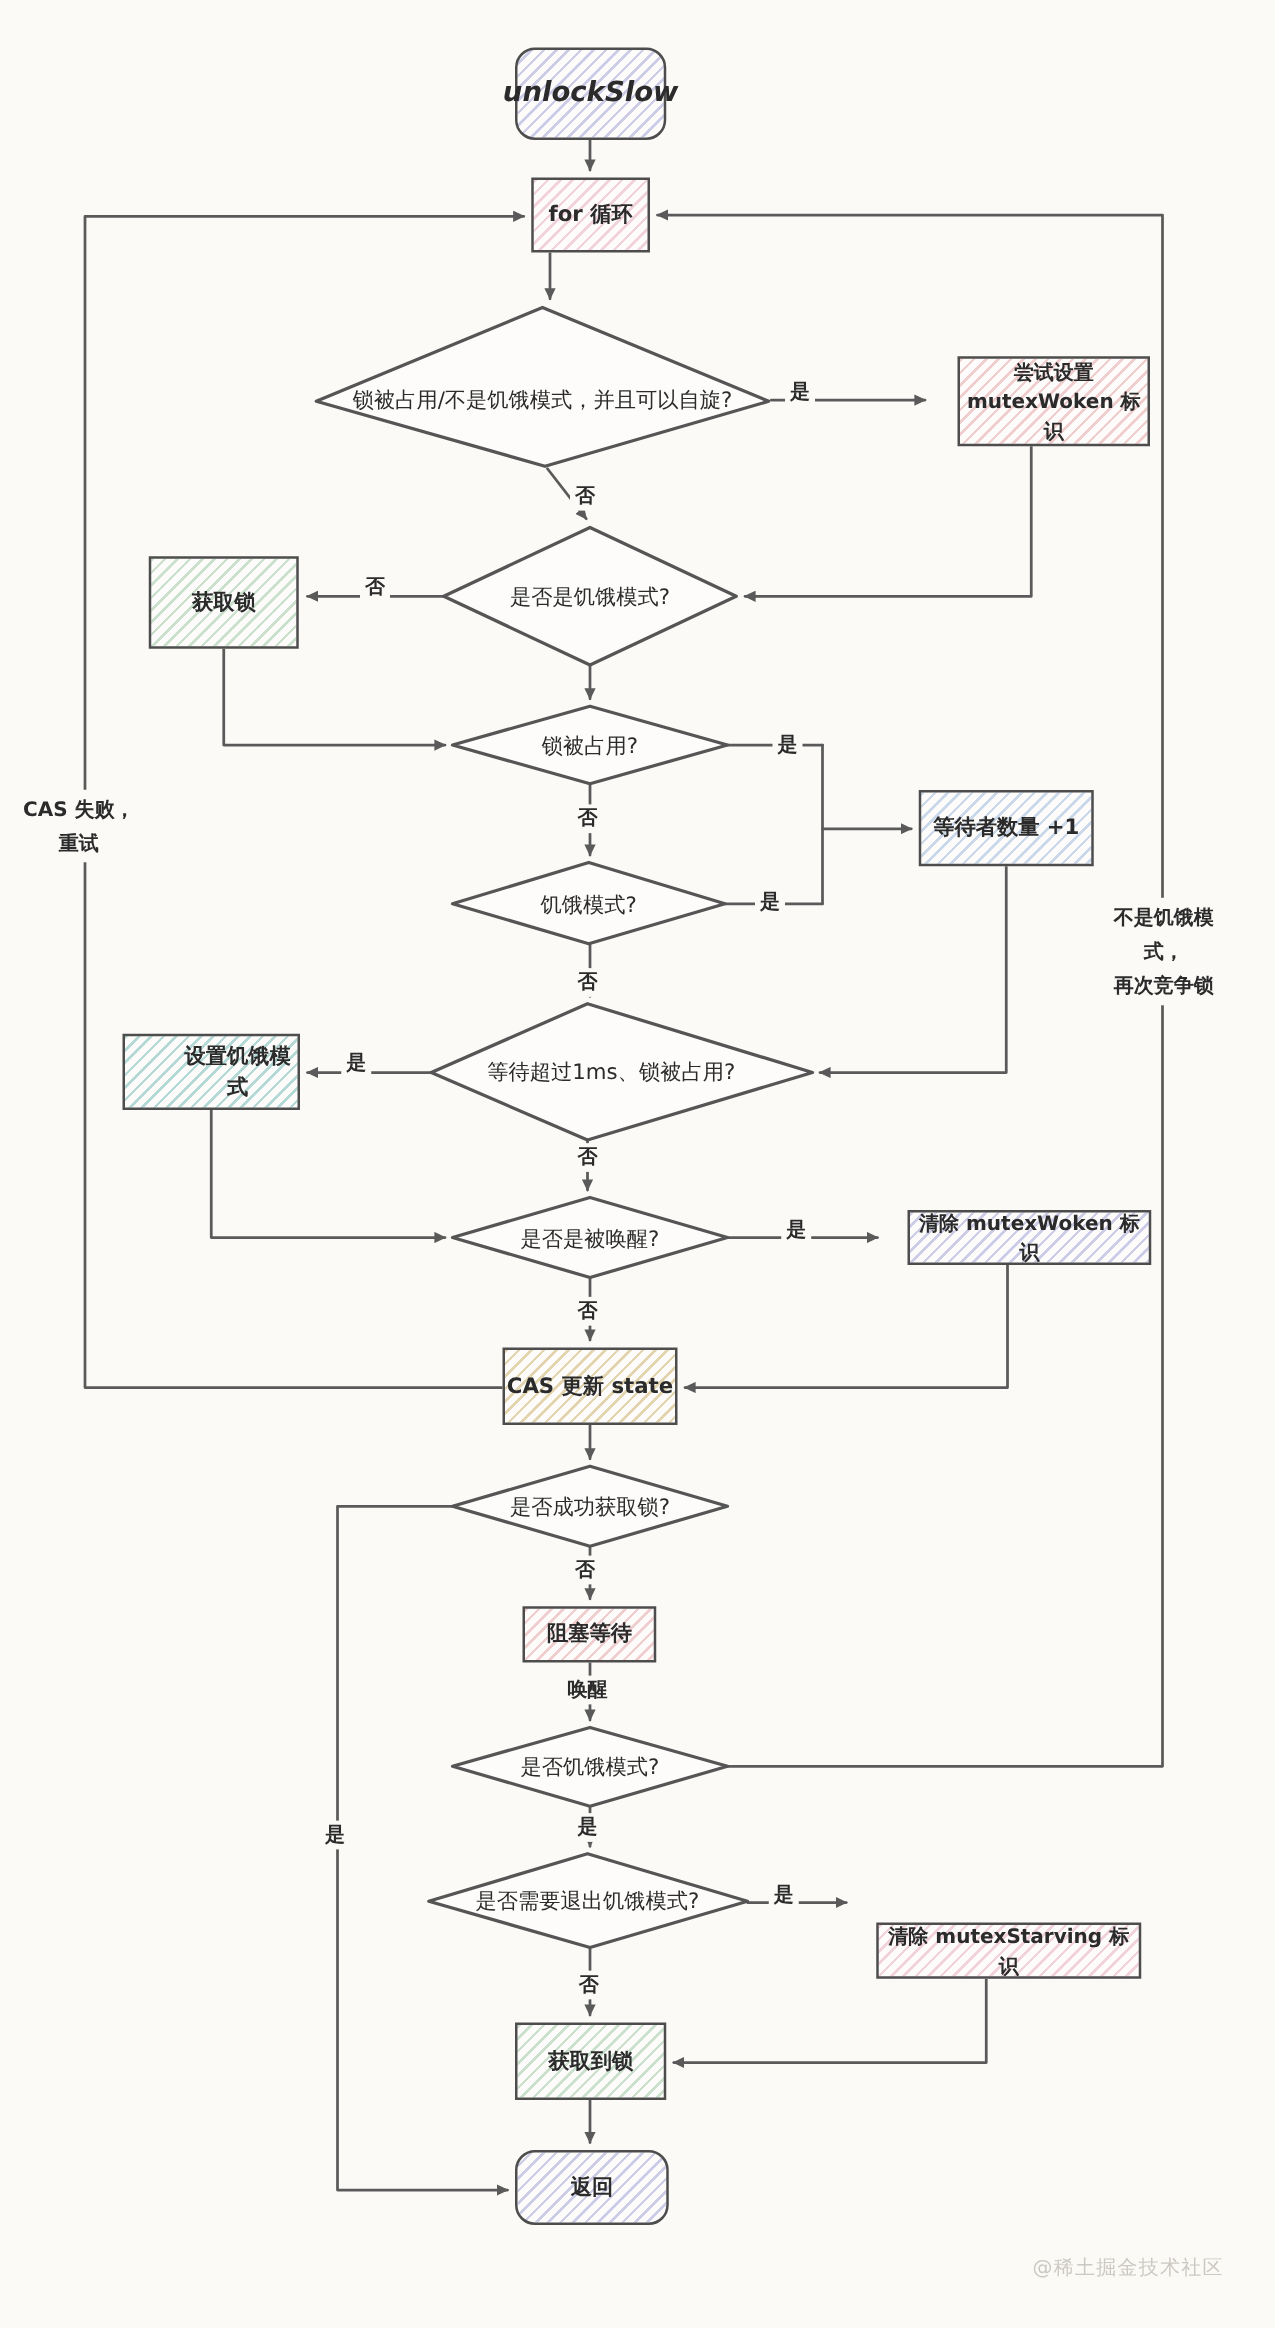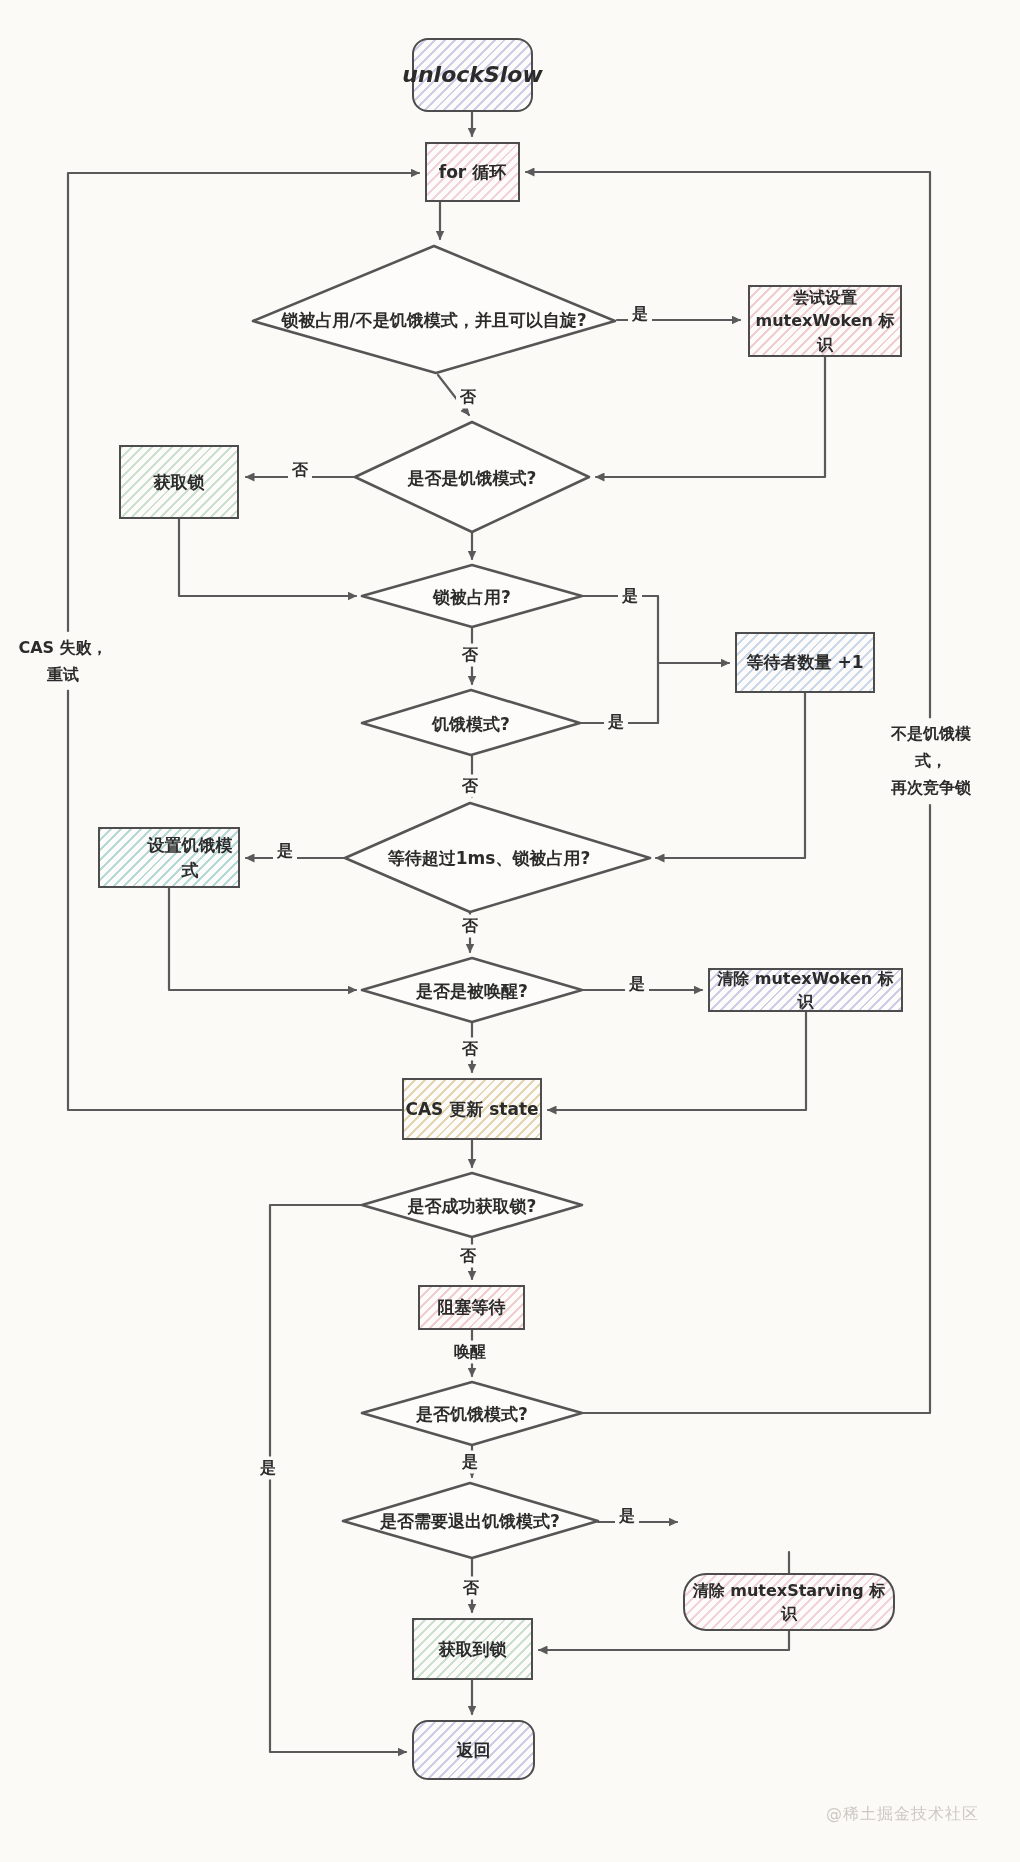--- a/index.html
+++ b/index.html
@@ -12,32 +12,32 @@
   #edges{position:absolute;left:0;top:0;z-index:1;}
   .node{
     position:absolute;box-sizing:border-box;z-index:2;
     border:2.4px solid #4d4d4d;
     display:flex;align-items:center;justify-content:center;
     text-align:center;font-weight:600;font-size:17px;line-height:1.45;
     white-space:pre-line;color:#2b2b2b;
   }
   .rounded{border-radius:16px;}
   .it{font-style:italic;font-weight:700;}
-  .sm{font-size:16px;}
+  .sm{font-size:16px;margin-left:18px;}
   
   .h-lav {background:repeating-linear-gradient(135deg,rgba(125,128,200,.38) 0 2px,rgba(0,0,0,0) 2px 7px),#fdfcfb;}
   .h-pink{background:repeating-linear-gradient(135deg,rgba(215,115,150,.30) 0 2px,rgba(0,0,0,0) 2px 7px),#fdfcfb;}
   .h-red {background:repeating-linear-gradient(135deg,rgba(214,108,112,.32) 0 2px,rgba(0,0,0,0) 2px 7px),#fdfcfb;}
   .h-grn {background:repeating-linear-gradient(135deg,rgba(108,174,120,.35) 0 2px,rgba(0,0,0,0) 2px 7px),#fdfcfb;}
   .h-blu {background:repeating-linear-gradient(135deg,rgba(108,150,205,.35) 0 2px,rgba(0,0,0,0) 2px 7px),#fdfcfb;}
   .h-teal{background:repeating-linear-gradient(135deg,rgba(70,165,158,.40) 0 2px,rgba(0,0,0,0) 2px 7px),#fdfcfb;}
   .h-tan {background:repeating-linear-gradient(135deg,rgba(190,160,70,.42) 0 2px,rgba(0,0,0,0) 2px 7px),#fdfcfb;}
   .dlabel{
     position:absolute;z-index:2;transform:translate(-50%,-50%);
-    font-weight:700;font-size:17px;white-space:nowrap;text-align:right;color:#2b2b2b;
+    font-weight:400;font-size:17px;white-space:nowrap;text-align:right;color:#2b2b2b;
   }
   .elabel{
     position:absolute;z-index:3;transform:translate(-50%,-50%);
     font-weight:600;font-size:16px;background:#fbfaf7;padding:1px 4px;
     white-space:pre-line;text-align:center;color:#2b2b2b;
   }
   .annot{
     position:absolute;z-index:3;transform:translate(-50%,-50%);
     font-weight:600;font-size:16px;background:#fbfaf7;padding:2px 4px;
     white-space:pre-line;text-align:center;line-height:1.7;color:#2b2b2b;
@@ -117,21 +117,21 @@
   <div class="node h-blu" style="left:735px;top:632px;width:140px;height:61px;">等待者数量 +1</div>
 
   <div class="node h-teal" style="left:98px;top:827px;width:142px;height:61px;padding-left:42px;">设置饥饿模式</div>
 
   <div class="node h-lav sm" style="left:708px;top:968px;width:195px;height:44px;">清除 mutexWoken 标识</div>
 
   <div class="node h-tan" style="left:402px;top:1078px;width:140px;height:62px;">CAS 更新 state</div>
 
   <div class="node h-red" style="left:418px;top:1285px;width:107px;height:45px;">阻塞等待</div>
 
-  <div class="node h-pink sm" style="left:683px;top:1573px;width:212px;height:58px;border-radius:23px;">清除 mutexStarving 标识</div>
+  <div class="node h-pink sm" style="left:683px;top:1538px;width:212px;height:45px;">清除 mutexStarving 标识</div>
 
   <div class="node h-grn" style="left:412px;top:1618px;width:121px;height:62px;">获取到锁</div>
 
   <div class="node rounded h-lav" style="left:412px;top:1720px;width:123px;height:60px;">返回</div>
 
   <div class="dlabel" style="left:434px;top:320px;">锁被占用/不是饥饿模式，并且可以自旋?</div>
   <div class="dlabel" style="left:472px;top:478px;">是否是饥饿模式?</div>
   <div class="dlabel" style="left:472px;top:597px;">锁被占用?</div>
   <div class="dlabel" style="left:471px;top:724px;">饥饿模式?</div>
   <div class="dlabel" style="left:489px;top:858px;">等待超过1ms、锁被占用?</div>

